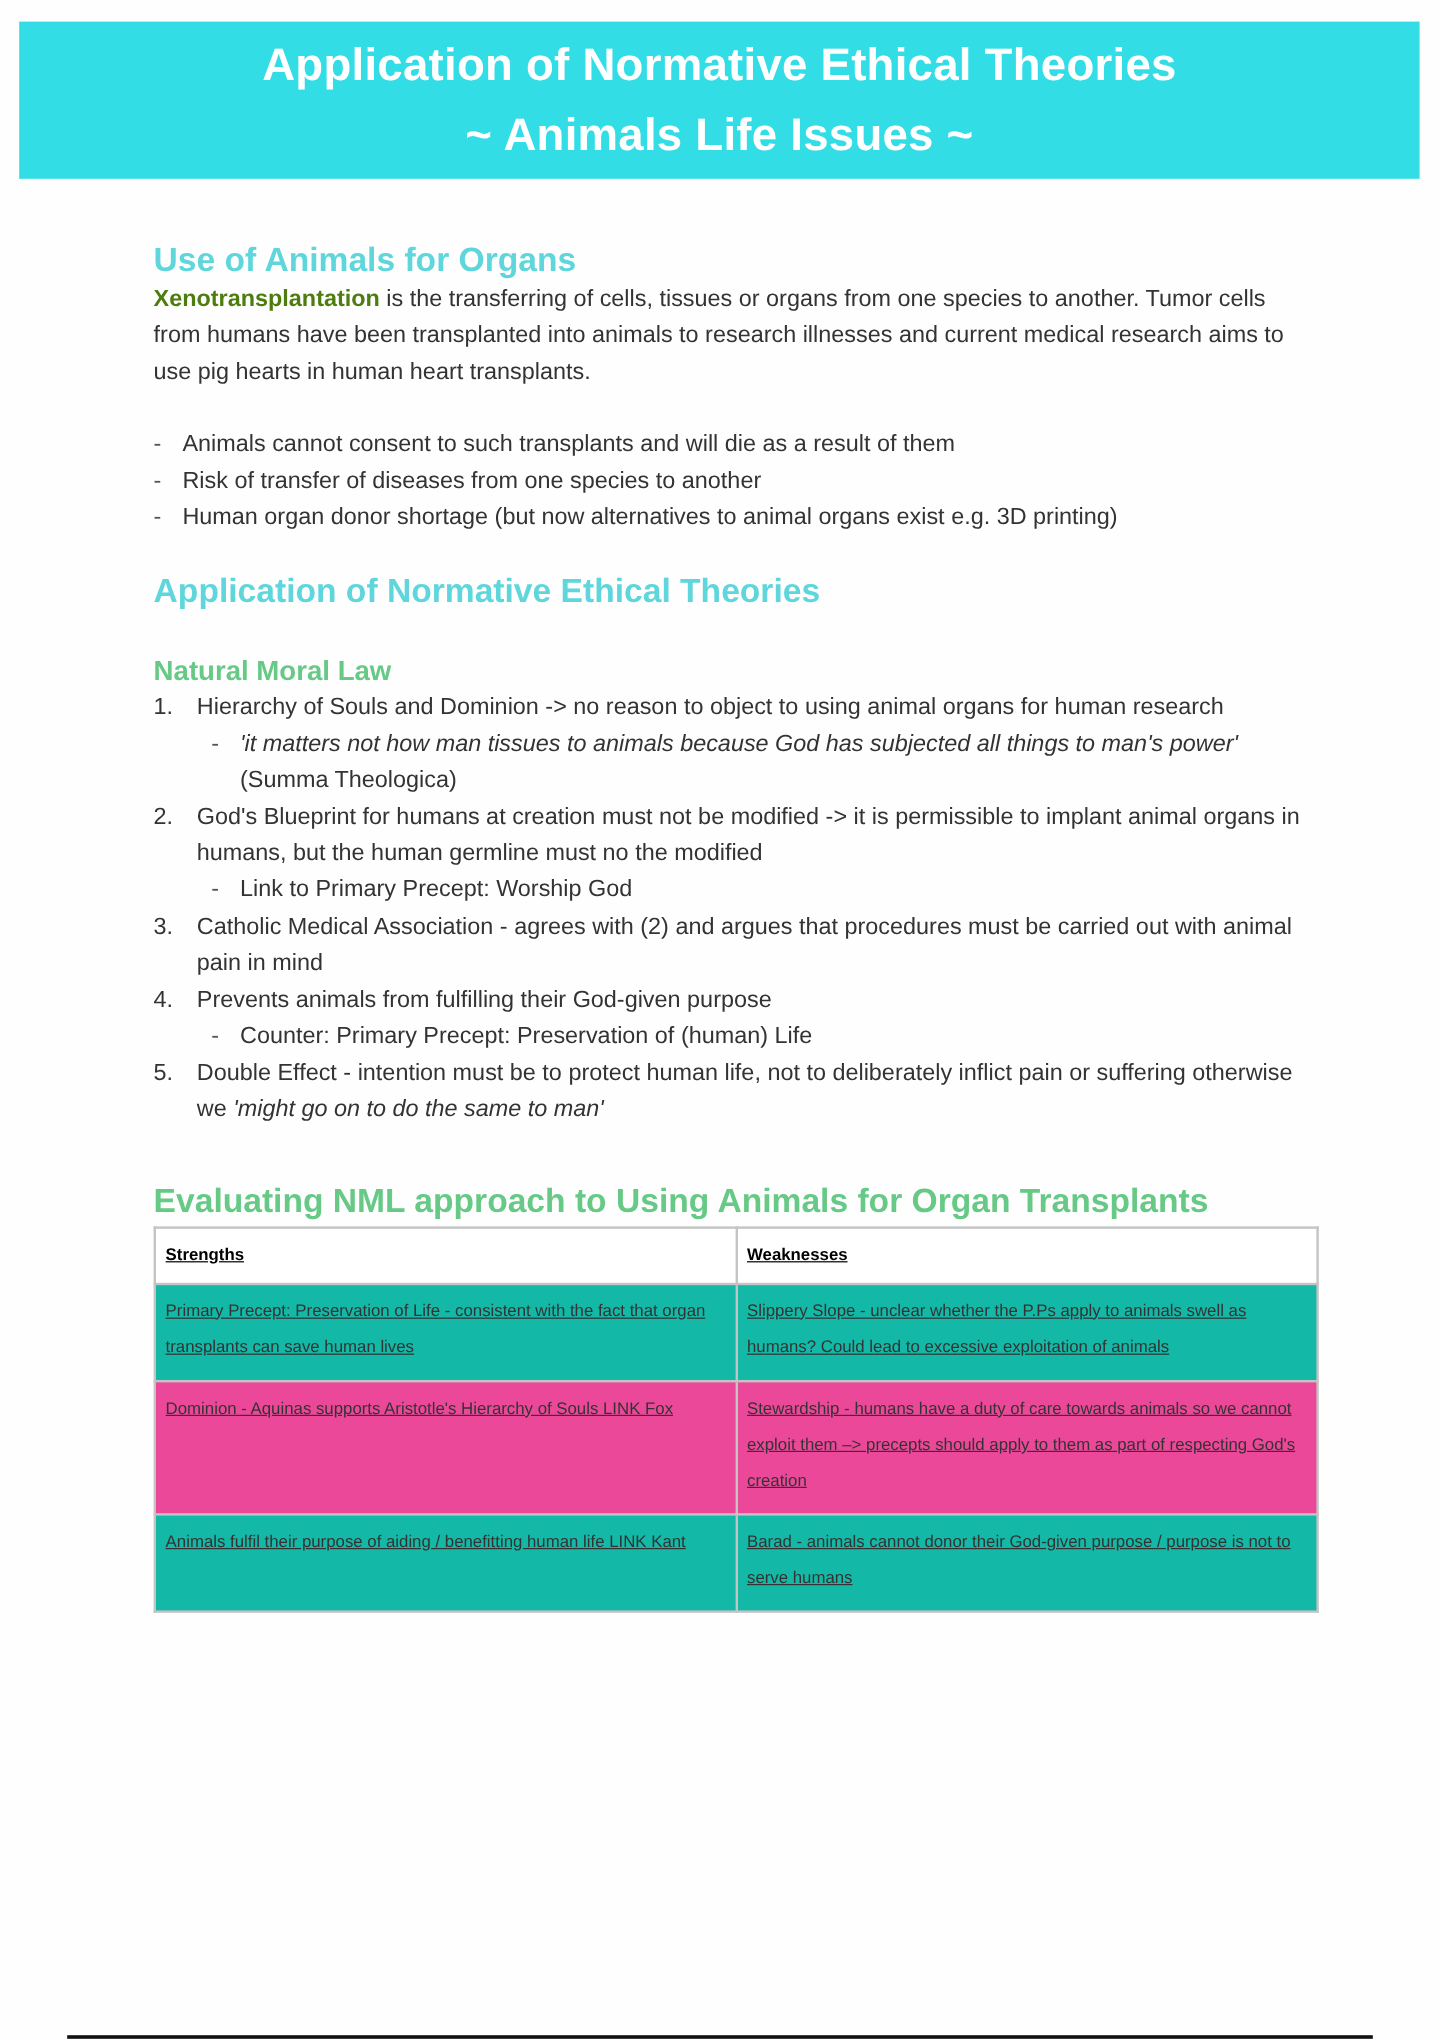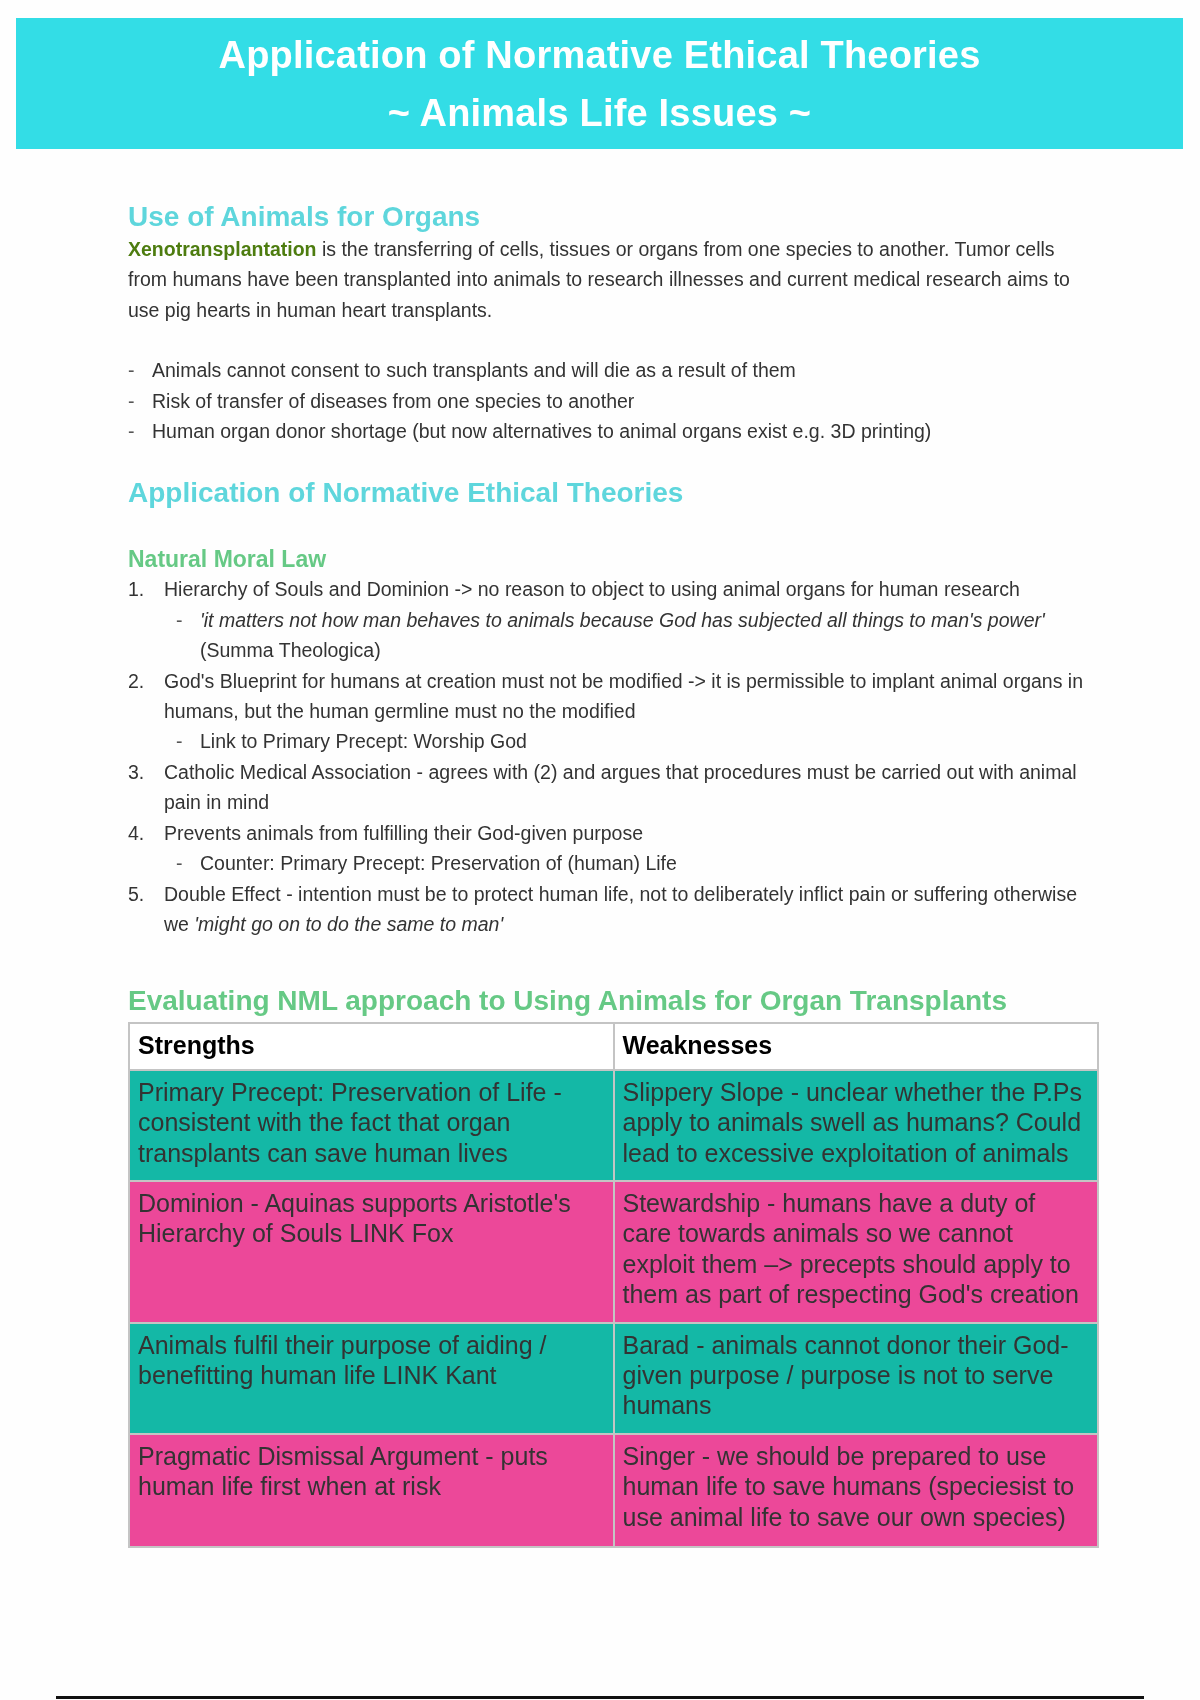--- a/index.html
+++ b/index.html
@@ -49,22 +49,23 @@
     i { font-style: italic; }
     table.eval {
       border-collapse: collapse; width: 971px; margin-top: 6px;
       border: 2px solid #b9b9b9;
     }
     table.eval td, table.eval th {
       border: 2px solid #c4c4c4;
       vertical-align: top;
       text-align: left;
       padding: 6px 8px 12px 8px;
-      font-size: 25px; line-height: 30.4px; color: #333;
+      font-size: 14px; line-height: 30.4px; color: #333;
       width: 50%;
+      text-decoration: underline;
     }
     table.eval th { color: #000; font-weight: bold; padding: 6px 8px 8px 8px; background: #fff; }
     table.eval tr.shade td { background: #14b8a6; }
     table.eval tr.plain td { background: #ec4899; }
     .footer-rule {
       position: absolute; left: 56px; top: 1696px; width: 1088px; height: 3px; background: #111;
     }
   </style>
 </head>
 <body>
@@ -88,21 +89,21 @@
   <h2 class="h-cyan" style="margin-top:30px;">Application of Normative Ethical Theories</h2>
 
   <h3 class="h-green" style="margin-top:34px;">Natural Moral Law</h3>
 
   <ol class="nml">
     <li>
       <span class="num">1.</span>
       <span>Hierarchy of Souls and Dominion -&gt; no reason to object to using animal organs for human research</span>
       <div class="sub sub-wrap">
         <span class="dash-mark">-</span>
-        <i>'it matters not how man behaves to animals because God has subjected all things to man's power'</i><span> (Summa Theologica)</span>
+        <i>'it matters not how man tissues to animals because God has subjected all things to man's power'</i><span> (Summa Theologica)</span>
       </div>
     </li>
     <li>
       <span class="num">2.</span>
       <span>God's Blueprint for humans at creation must not be modified -&gt; it is permissible to implant animal organs in humans, but the human germline must no the modified</span>
       <div class="sub sub-wrap">
         <span class="dash-mark">-</span>
         <span>Link to Primary Precept: Worship God</span>
       </div>
     </li>
@@ -137,21 +138,17 @@
       <td>Slippery Slope - unclear whether the P.Ps apply to animals swell as humans? Could lead to excessive exploitation of animals</td>
     </tr>
     <tr class="plain">
       <td>Dominion - Aquinas supports Aristotle's Hierarchy of Souls LINK Fox</td>
       <td>Stewardship - humans have a duty of care towards animals so we cannot exploit them –&gt; precepts should apply to them as part of respecting God's creation</td>
     </tr>
     <tr class="shade">
       <td>Animals fulfil their purpose of aiding / benefitting human life LINK Kant</td>
       <td>Barad - animals cannot donor their God-given purpose / purpose is not to serve humans</td>
     </tr>
-    <tr class="plain">
-      <td style="padding-bottom:14px;">Pragmatic Dismissal Argument - puts human life first when at risk</td>
-      <td style="padding-bottom:14px;">Singer - we should be prepared to use human life to save humans (speciesist to use animal life to save our own species)</td>
-    </tr>
   </tbody>
     </table>
 </div>
 
 <div class="footer-rule"></div>
 
 </body></html>

